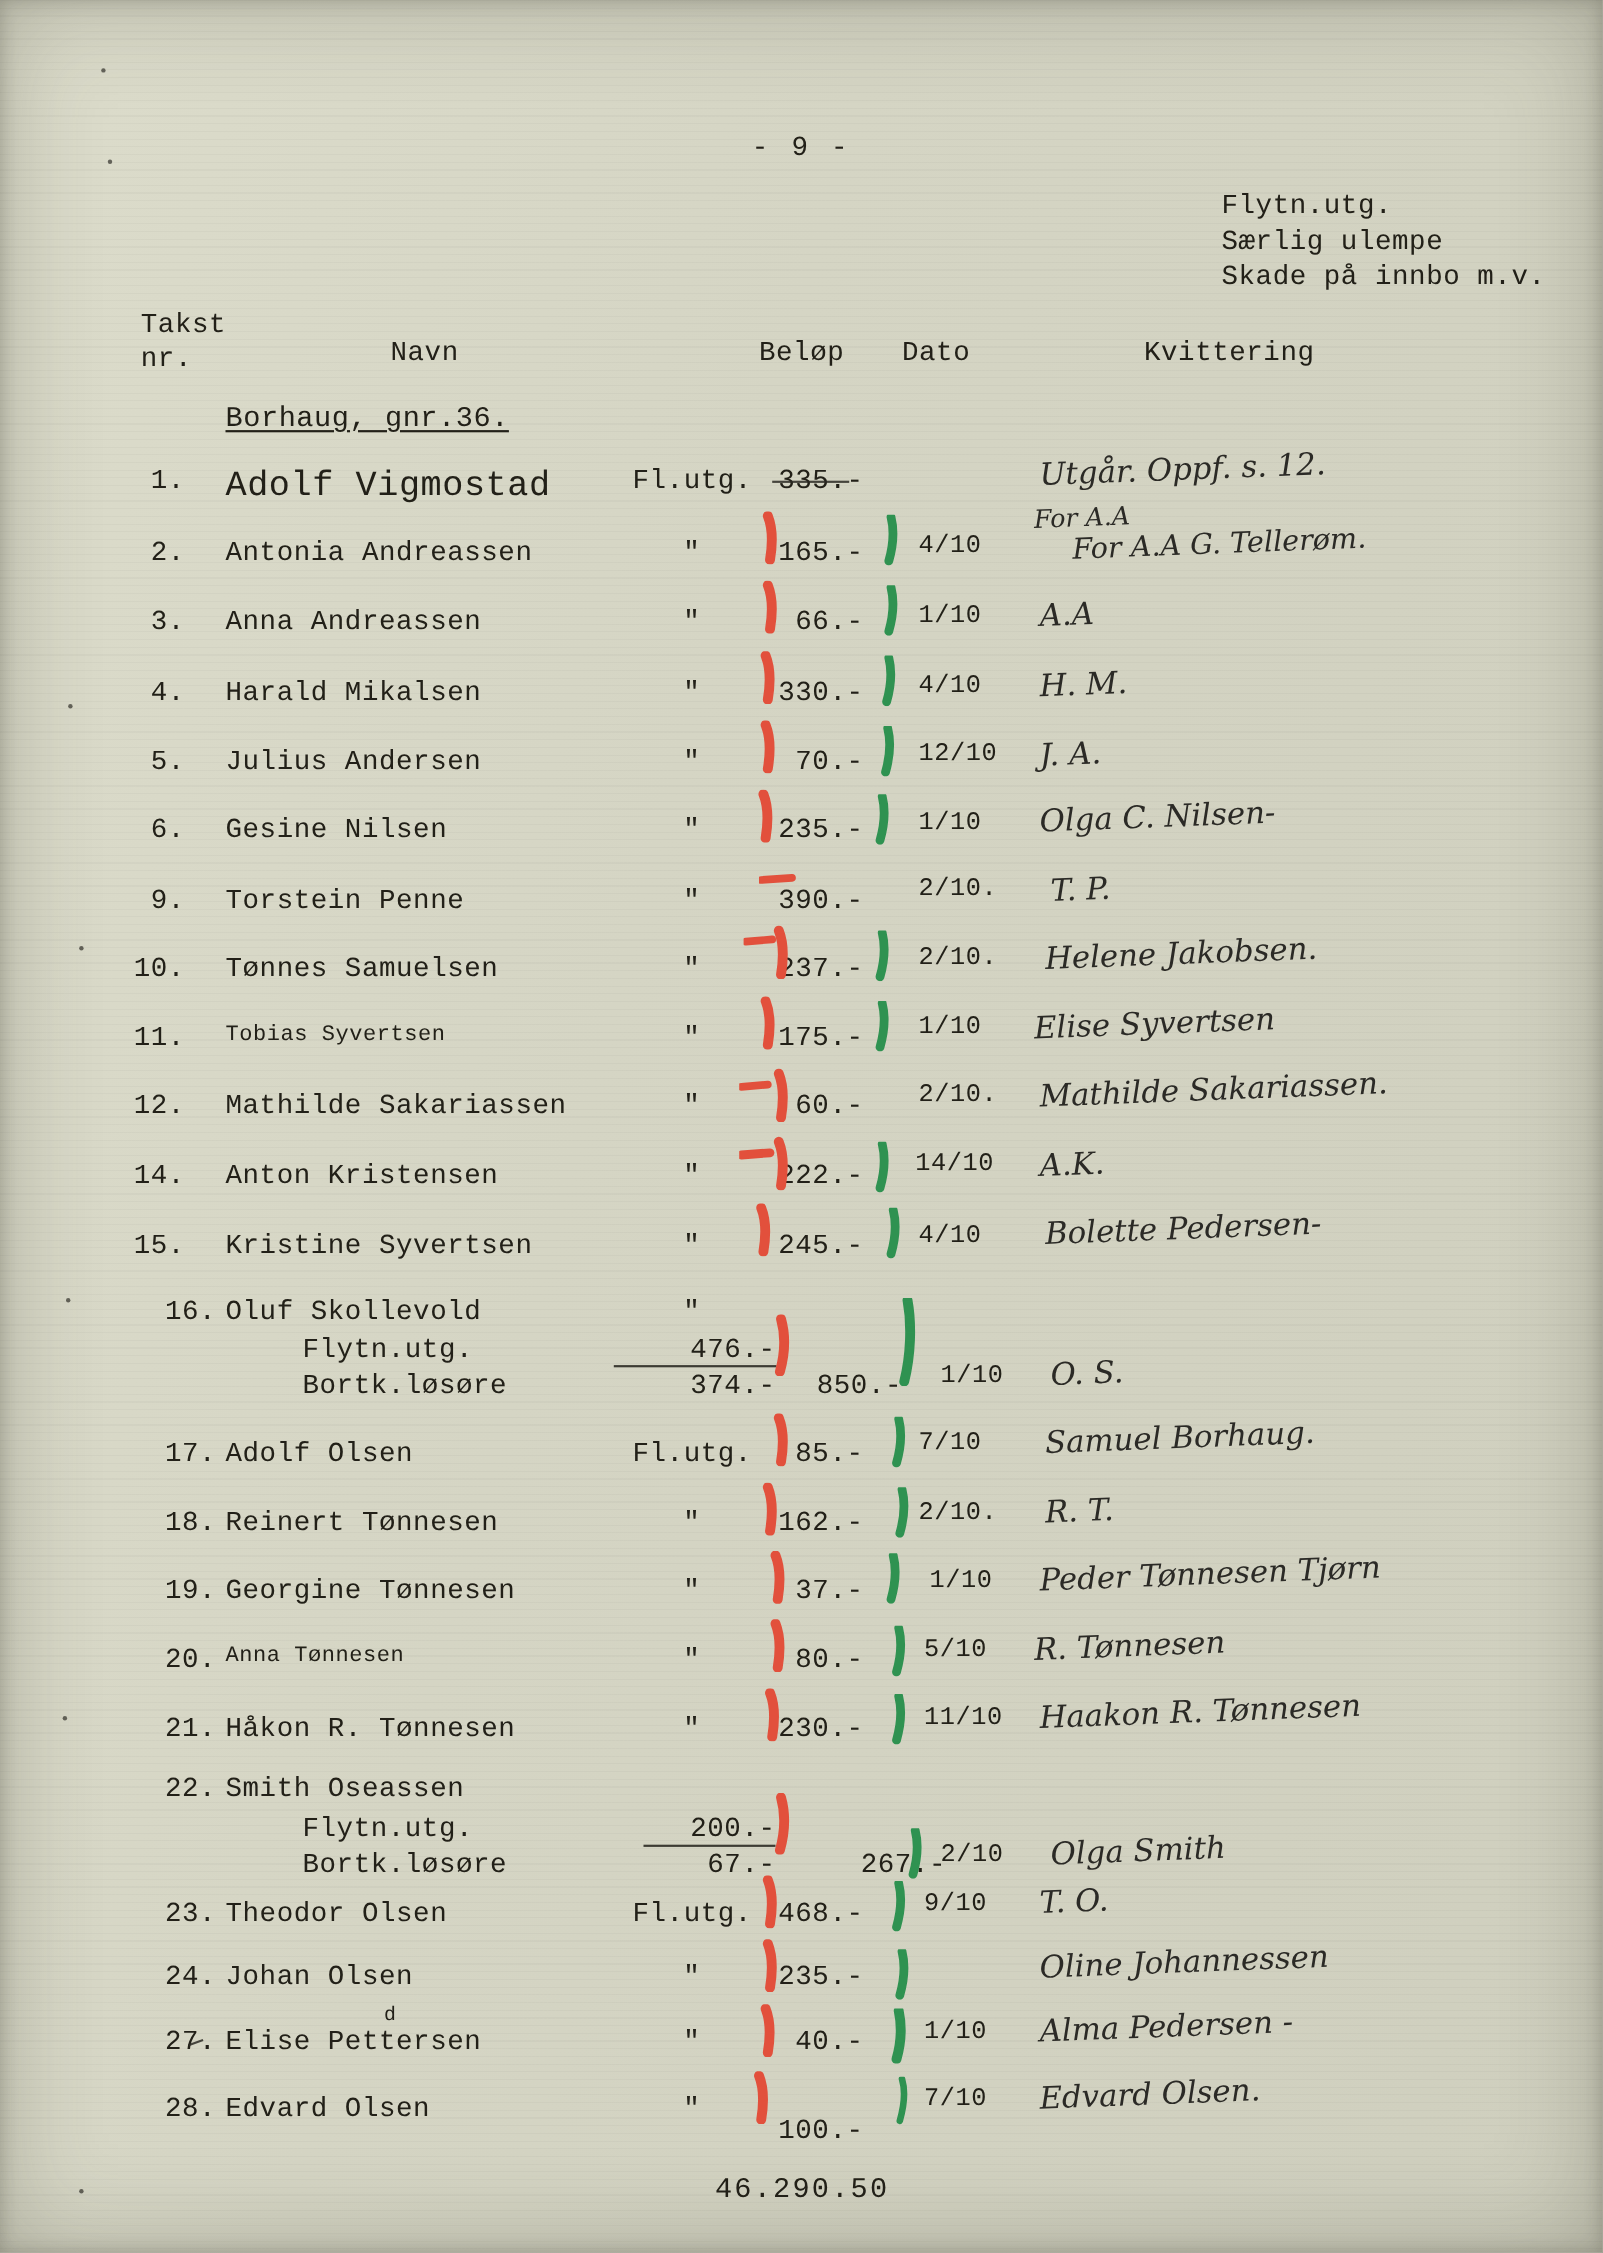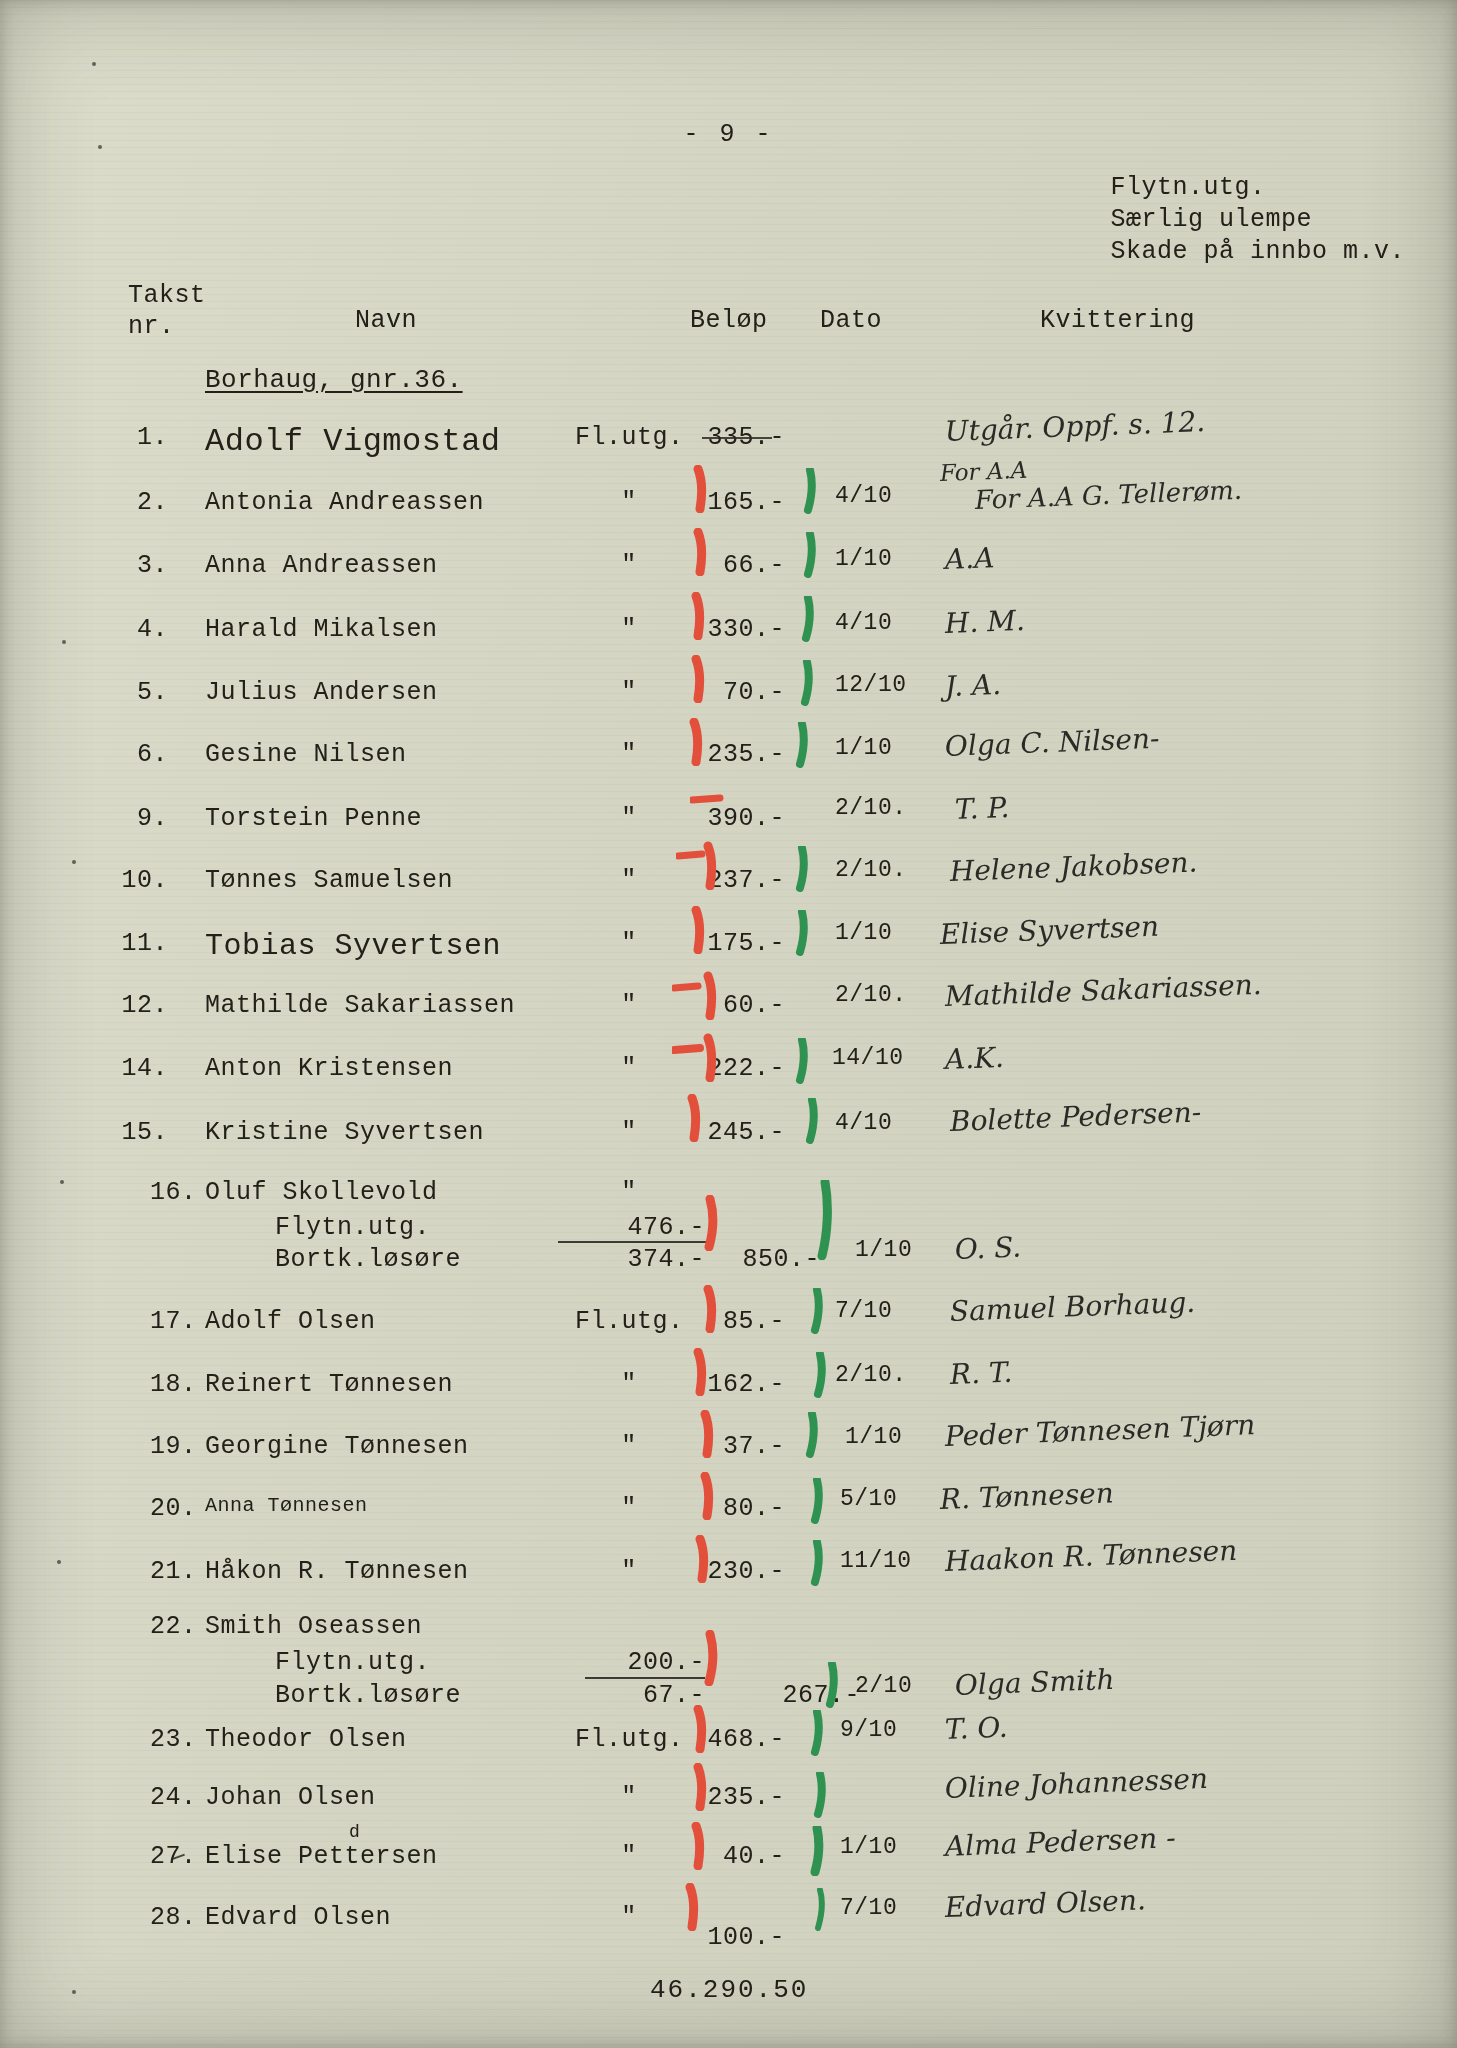--- a/index.html
+++ b/index.html
@@ -194,21 +194,21 @@
     <div class="abs hand" style="left:955px; top:793px; font-size:28px;">T. P.</div>
 
     <div class="abs mono rownum" style="left:120px; top:866px; font-size:25px;">10.</div>
     <div class="abs mono name" style="left:205px; top:866px; font-size:25px;">Tønnes Samuelsen</div>
     <div class="abs mono dittoq" style="left:617px; top:866px; font-size:25px;">"</div>
     <div class="abs mono amt" style="left:620px; top:866px; width:165px; font-size:25px;">237.-</div>
     <div class="abs mono" style="left:835px; top:857px; font-size:23px;">2/10.</div>
     <div class="abs hand" style="left:950px; top:855px; font-size:28px;">Helene Jakobsen.</div>
 
     <div class="abs mono rownum" style="left:120px; top:929px; font-size:25px;">11.</div>
-    <div class="abs mono name" style="left:205px; top:929px; font-size:30px;text-align:right;">Tobias Syvertsen</div>
+    <div class="abs mono name" style="left:205px; top:929px; font-size:20px;text-align:right;">Tobias Syvertsen</div>
     <div class="abs mono dittoq" style="left:617px; top:929px; font-size:25px;">"</div>
     <div class="abs mono amt" style="left:620px; top:929px; width:165px; font-size:25px;">175.-</div>
     <div class="abs mono" style="left:835px; top:920px; font-size:23px;">1/10</div>
     <div class="abs hand" style="left:940px; top:918px; font-size:28px;">Elise Syvertsen</div>
 
     <div class="abs mono rownum" style="left:120px; top:991px; font-size:25px;">12.</div>
     <div class="abs mono name" style="left:205px; top:991px; font-size:25px;">Mathilde Sakariassen</div>
     <div class="abs mono dittoq" style="left:617px; top:991px; font-size:25px;">"</div>
     <div class="abs mono amt" style="left:620px; top:991px; width:165px; font-size:25px;">60.-</div>
     <div class="abs mono" style="left:835px; top:982px; font-size:23px;">2/10.</div>

